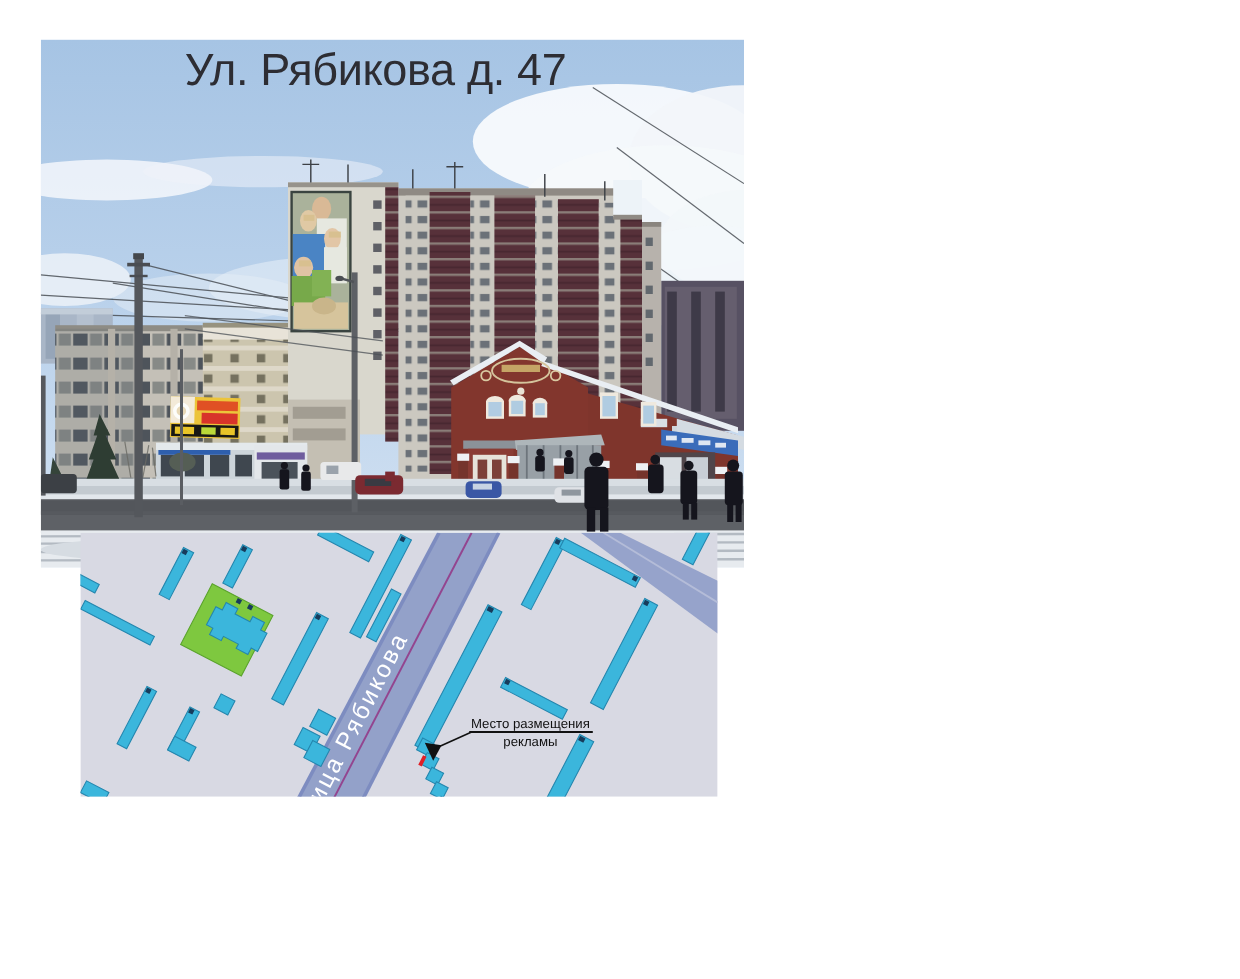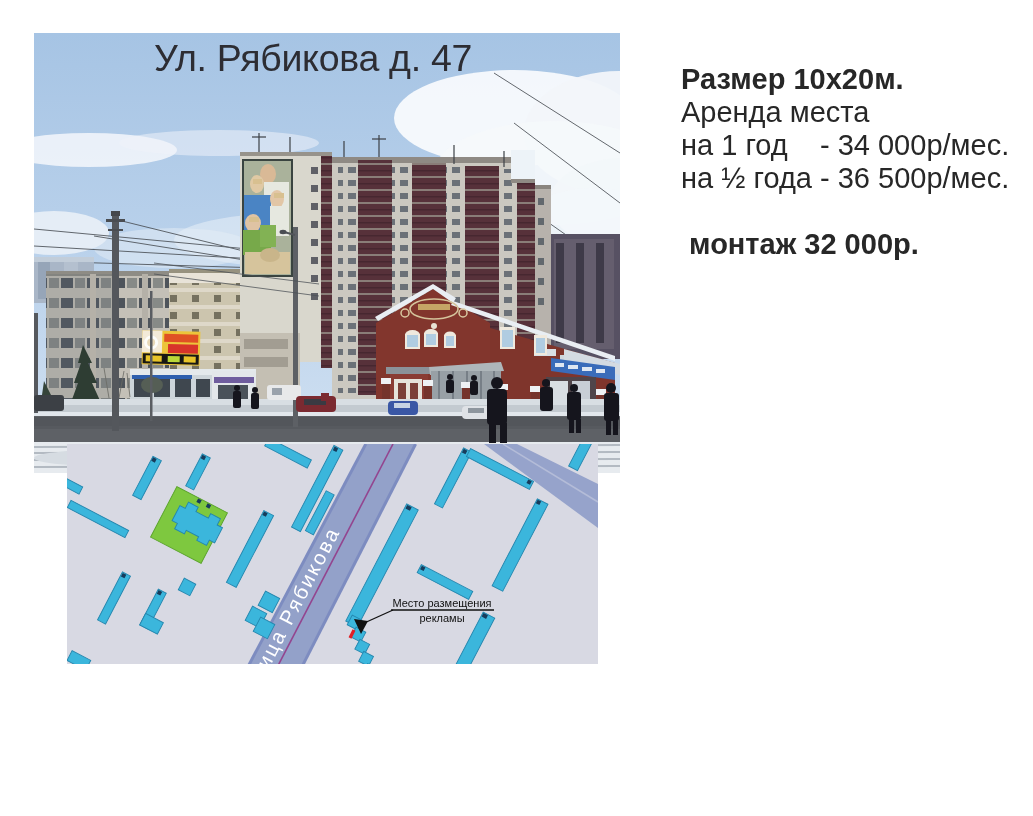--- a/index.html
+++ b/index.html
@@ -322,26 +322,20 @@
           <rect x="572" y="387" width="5" height="15"></rect>
           <rect x="579" y="387" width="5" height="15"></rect>
 <circle cx="440" cy="345" r="3"></circle>
           <rect x="436" y="348" width="8" height="14" rx="2"></rect>
 <circle cx="416" cy="344" r="3"></circle>
           <rect x="412" y="347" width="8" height="13" rx="2"></rect>
 </g>
 </svg>
 </div>
 <div id="title">Ул. Рябикова д. 47</div>
-<div id="info"><b>Размер 10х20м.</b>
-Аренда места
-на 1 год&nbsp;&nbsp;&nbsp;&nbsp;- 34 000р/мес.
-на ½ года - 36 500р/мес.
-
-<b>&nbsp;монтаж 32 000р.</b></div>
 <div id="mapwrap" style="position:absolute;left:67px;top:444px;"><svg id="map" width="531" height="345" viewBox="0 0 531 345">
 <rect x="0" y="0" width="531" height="345" fill="#d8d9e3"></rect>
 
 <polygon points="298.8,0 348.6,0 172.6,345 116.3,345" fill="#93a1c9"></polygon>
 <line x1="298.8" y1="0" x2="116.3" y2="345" stroke="#7d8cc0" stroke-width="3"></line>
 <line x1="348.6" y1="0" x2="172.6" y2="345" stroke="#7d8cc0" stroke-width="3"></line>
 <line x1="326" y1="0" x2="147" y2="345" stroke="#93458f" stroke-width="1.6"></line>
 
 <polygon points="417,0 450,0 531,40 531,84" fill="#96a3cb"></polygon>
 <line x1="436" y1="0" x2="531" y2="58" stroke="#b4bcd8" stroke-width="1.5"></line>

